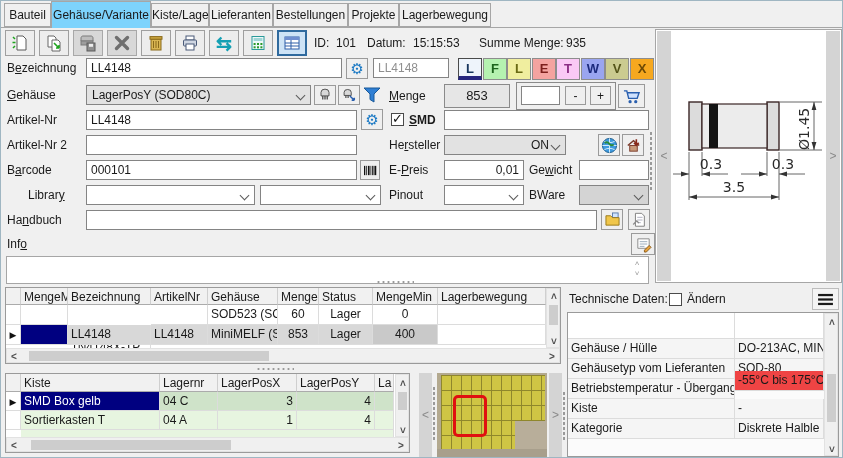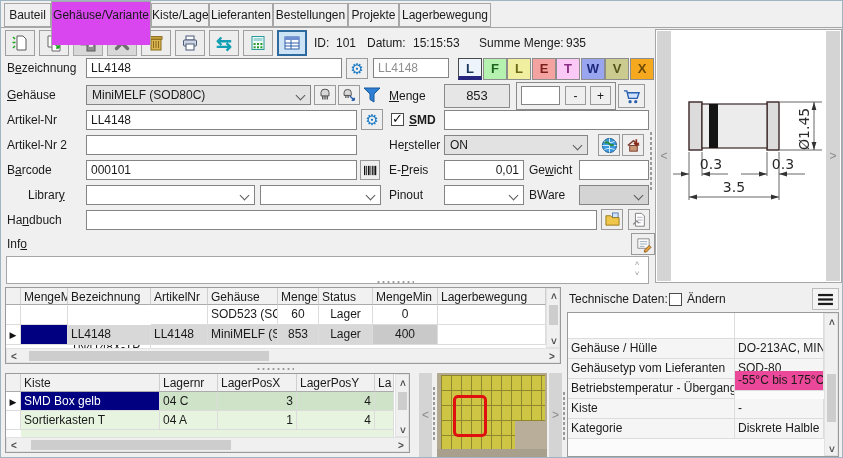--- a/index.html
+++ b/index.html
@@ -3,21 +3,21 @@
 <meta charset="utf-8">
 <style>
   html,body{margin:0;padding:0;background:#8a8a8a;}
   .app{position:relative;width:843px;height:458px;background:#f0f0f0;
        font-family:"Liberation Sans",sans-serif;font-size:12px;color:#1a1a1a;
        border:1px solid #9fb6c2;box-sizing:border-box;overflow:hidden;}
   .abs{position:absolute;}
   .lbl{position:absolute;white-space:nowrap;}
   .tab{position:absolute;top:2px;height:24px;line-height:23px;text-align:center;
        background:#f0f0f0;border:1px solid #a6a6a6;box-sizing:border-box;cursor:default;}
-  .tab.active{top:0;height:44px;line-height:26px;background:#d946ef;border-bottom:none;z-index:3;}
+  .tab.active{top:0;height:27px;line-height:26px;background:#7dd3fc;border-bottom:none;z-index:3;}
   .tabline{position:absolute;left:0;right:0;top:26px;border-top:1px solid #a6a6a6;z-index:1;}
   .tbtn{position:absolute;top:29px;width:30px;height:26px;background:#ededed;border:1px solid #9f9f9f;
         box-sizing:border-box;display:flex;align-items:center;justify-content:center;}
   .tbtn.dis{background:#d8d8d8;border-color:#a8a8a8;}
   .tbtn.sel{background:#cde3f6;border:2px solid #2f6a9e;}
   .fld{position:absolute;height:20px;background:#fff;border:1px solid #848484;box-sizing:border-box;
        padding:2px 4px;overflow:hidden;white-space:nowrap;}
   .fld.ghost{color:#8f8f8f;}
   .fld.focus{border:1px solid #2b79c2;}
   .fld.right{text-align:right;}
@@ -143,21 +143,21 @@
   <span class="lbl" style="left:565px;top:35px;">935</span>
 
   <span class="lbl" style="left:6px;top:60px;">B<u>e</u>zeichnung</span>
   <div class="fld" style="left:85px;top:57px;width:256px;">LL4148</div>
   <div class="ibtn" style="left:345px;top:57px;height:21px;">
     <span style="color:#1b79c4;font-size:15px;line-height:1;">⚙</span>
   </div>
   <div class="fld ghost" style="left:372px;top:57px;width:76px;">LL4148</div>
 
   <span class="lbl" style="left:6px;top:87px;"><u>G</u>ehäuse</span>
-  <div class="cmb" style="left:85px;top:84px;width:225px;"><span>MiniMELF (SOD80C)</span><span class="chev"></span></div>
+  <div class="cmb" style="left:85px;top:84px;width:225px;"><span>LagerPosY (SOD80C)</span><span class="chev"></span></div>
   <div class="ibtn" style="left:313px;top:84px;">
     <svg width="16" height="16" viewBox="0 0 18 18">
         <path d="M4.5 6a4.5 3.6 0 0 1 9 0v4h-9z" fill="#d8d8d8" stroke="#444"></path>
         <path d="M6.5 10v4M9 10v4M11.5 10v4" stroke="#444" stroke-width="1.4"></path>
       </svg>
   </div>
   <div class="ibtn" style="left:337px;top:84px;">
     <svg width="16" height="16" viewBox="0 0 18 18">
         <path d="M3.5 6a4 3.2 0 0 1 8 0v3.5h-8z" fill="#d8d8d8" stroke="#444"></path>
         <path d="M5.5 9.5v3M8 9.5v3" stroke="#444" stroke-width="1.3"></path>
@@ -252,21 +252,21 @@
         <circle cx="8.5" cy="14.5" r="1.7" fill="#2a5fae"></circle>
         <circle cx="14.5" cy="14.5" r="1.7" fill="#2a5fae"></circle>
       </svg>
   </div>
 
   <div class="cb checked" style="left:390px;top:112px;"></div>
   <span class="lbl" style="left:408px;top:112px;font-weight:bold;"><u>S</u>MD</span>
   <div class="fld" style="left:443px;top:109px;width:205px;"></div>
 
   <span class="lbl" style="left:388px;top:137px;">He<u>r</u>steller</span>
-  <div class="cmb" style="left:443px;top:134px;width:144px;"><span>ON</span><span class="chev"></span></div>
+  <div class="cmb" style="left:443px;top:134px;width:122px;text-align:right;"><span>ON</span><span class="chev"></span></div>
   <div class="ibtn" style="left:597px;top:133px;height:22px;">
     <svg width="17" height="17" viewBox="0 0 18 18">
         <circle cx="9" cy="9" r="7.5" fill="#3f9be0" stroke="#1a5a8a"></circle>
         <path d="M1.5 9h15M9 1.5v15M3.5 4.5c3 2 8 2 11 0M3.5 13.5c3-2 8-2 11 0" stroke="#d8eefc" fill="none"></path>
         <path d="M4 6.5c2-2 4-.5 5 1s3 1.5 4.5.5" stroke="#2a8a3a" stroke-width="2" fill="none"></path>
       </svg>
   </div>
   <div class="ibtn" style="left:621px;top:133px;height:22px;">
     <svg width="17" height="17" viewBox="0 0 18 18">
         <path d="M3 9l6-5 6 5" fill="none" stroke="#7a3a2a" stroke-width="1.6"></path>
@@ -425,21 +425,21 @@
       </svg>
   </div>
   <div class="grid" style="left:566px;top:311px;width:272px;height:145px;background:#fbfbfb;">
     <div class="gc" style="left:0;top:0;width:167px;height:26px;background:#fff;"></div>
     <div class="gc" style="left:167px;top:0;width:89px;height:26px;background:#fff;"></div>
     <div class="gc" style="left:0;top:26px;width:167px;height:20px;background:#f5f5f5;">Gehäuse / Hülle</div>
     <div class="gc" style="left:167px;top:26px;width:89px;height:20px;background:#f5f5f5;">DO-213AC, MIN</div>
     <div class="gc" style="left:0;top:46px;width:167px;height:20px;background:#f5f5f5;">Gehäusetyp vom Lieferanten</div>
     <div class="gc" style="left:167px;top:46px;width:89px;height:20px;background:#f5f5f5;">SOD-80</div>
     <div class="gc" style="left:0;top:66px;width:167px;height:20px;background:#f5f5f5;">Betriebstemperatur - Übergangs</div>
-    <div class="gc" style="left:167px;top:58px;width:89px;height:20px;background:#ec4899;">-55°C bis 175°C</div>
+    <div class="gc" style="left:167px;top:58px;width:89px;height:20px;background:#ef4444;">-55°C bis 175°C</div>
     <div class="gc" style="left:0;top:86px;width:167px;height:20px;background:#f5f5f5;">Kiste</div>
     <div class="gc" style="left:167px;top:86px;width:89px;height:20px;background:#f5f5f5;">-</div>
     <div class="gc" style="left:0;top:106px;width:167px;height:20px;background:#f5f5f5;">Kategorie</div>
     <div class="gc" style="left:167px;top:106px;width:89px;height:20px;background:#f5f5f5;">Diskrete Halble</div>
     <div class="sbtrack" style="left:256px;top:0;width:14px;height:143px;">
       <span class="sbar" style="left:4px;top:4px;">˄</span>
       <div class="sbthumb" style="left:2px;top:60px;width:9px;height:48px;"></div>
       <span class="sbar" style="left:4px;top:131px;">˅</span>
     </div>
   </div>

